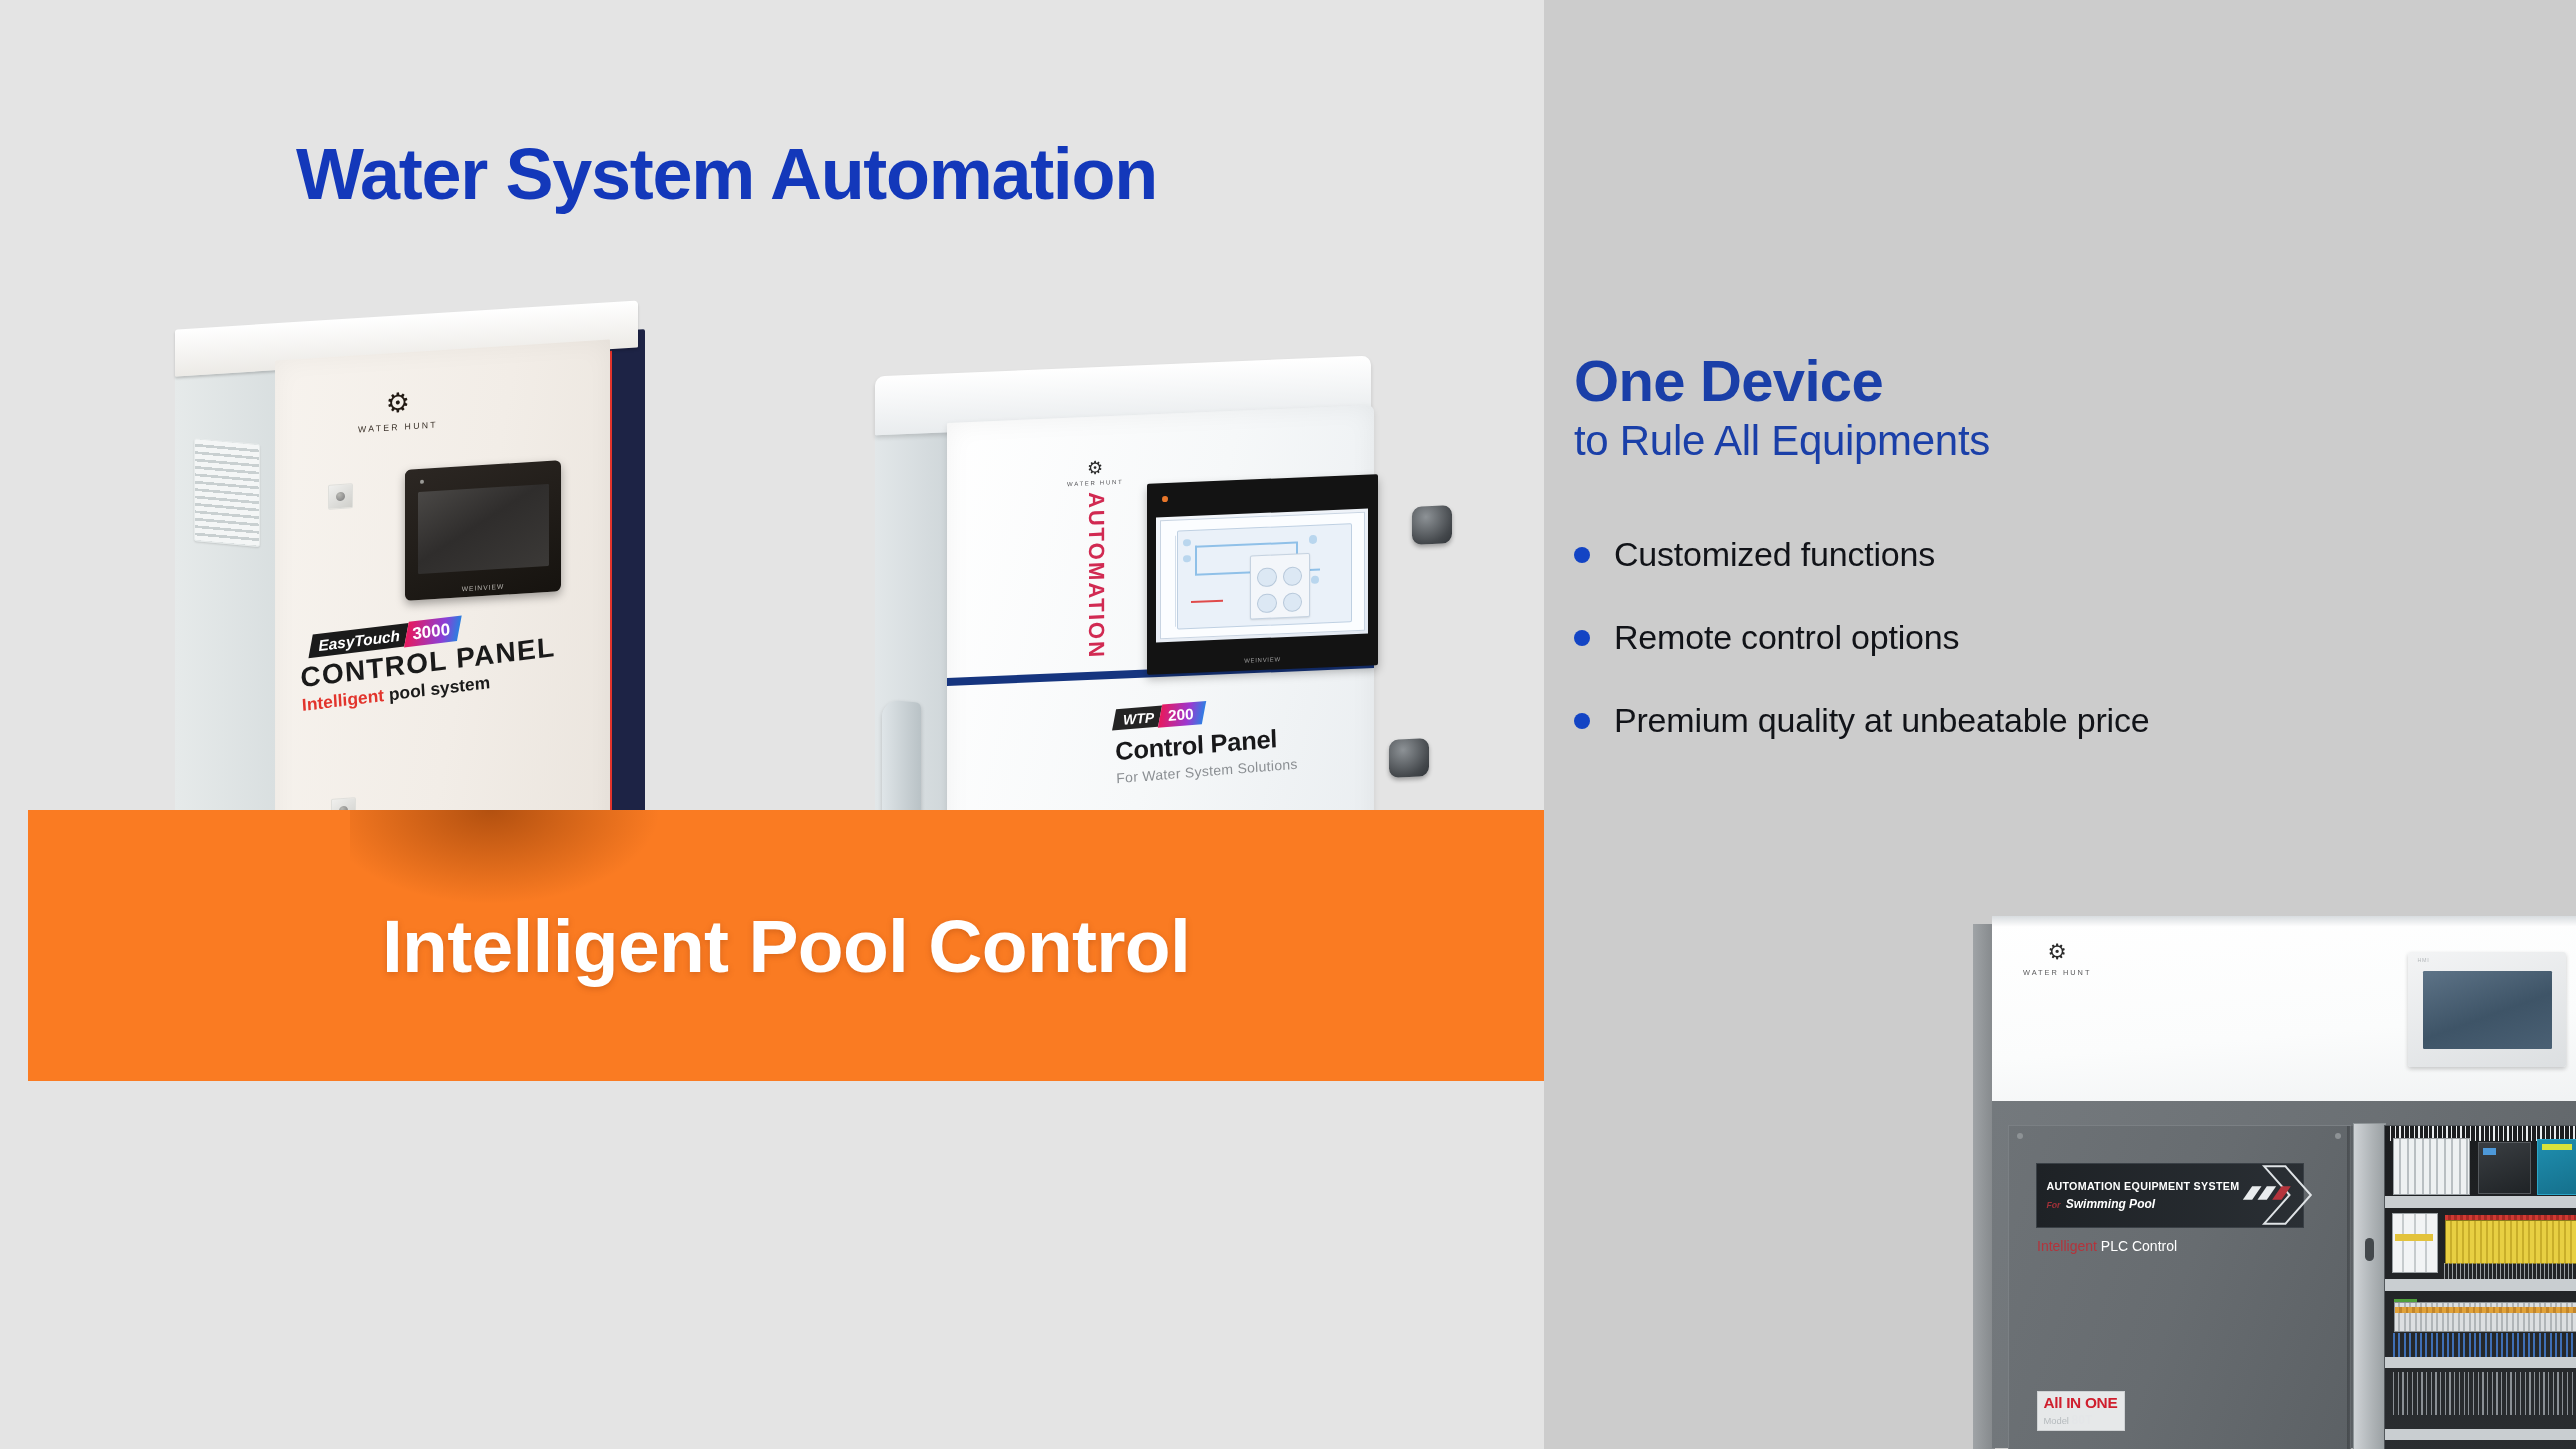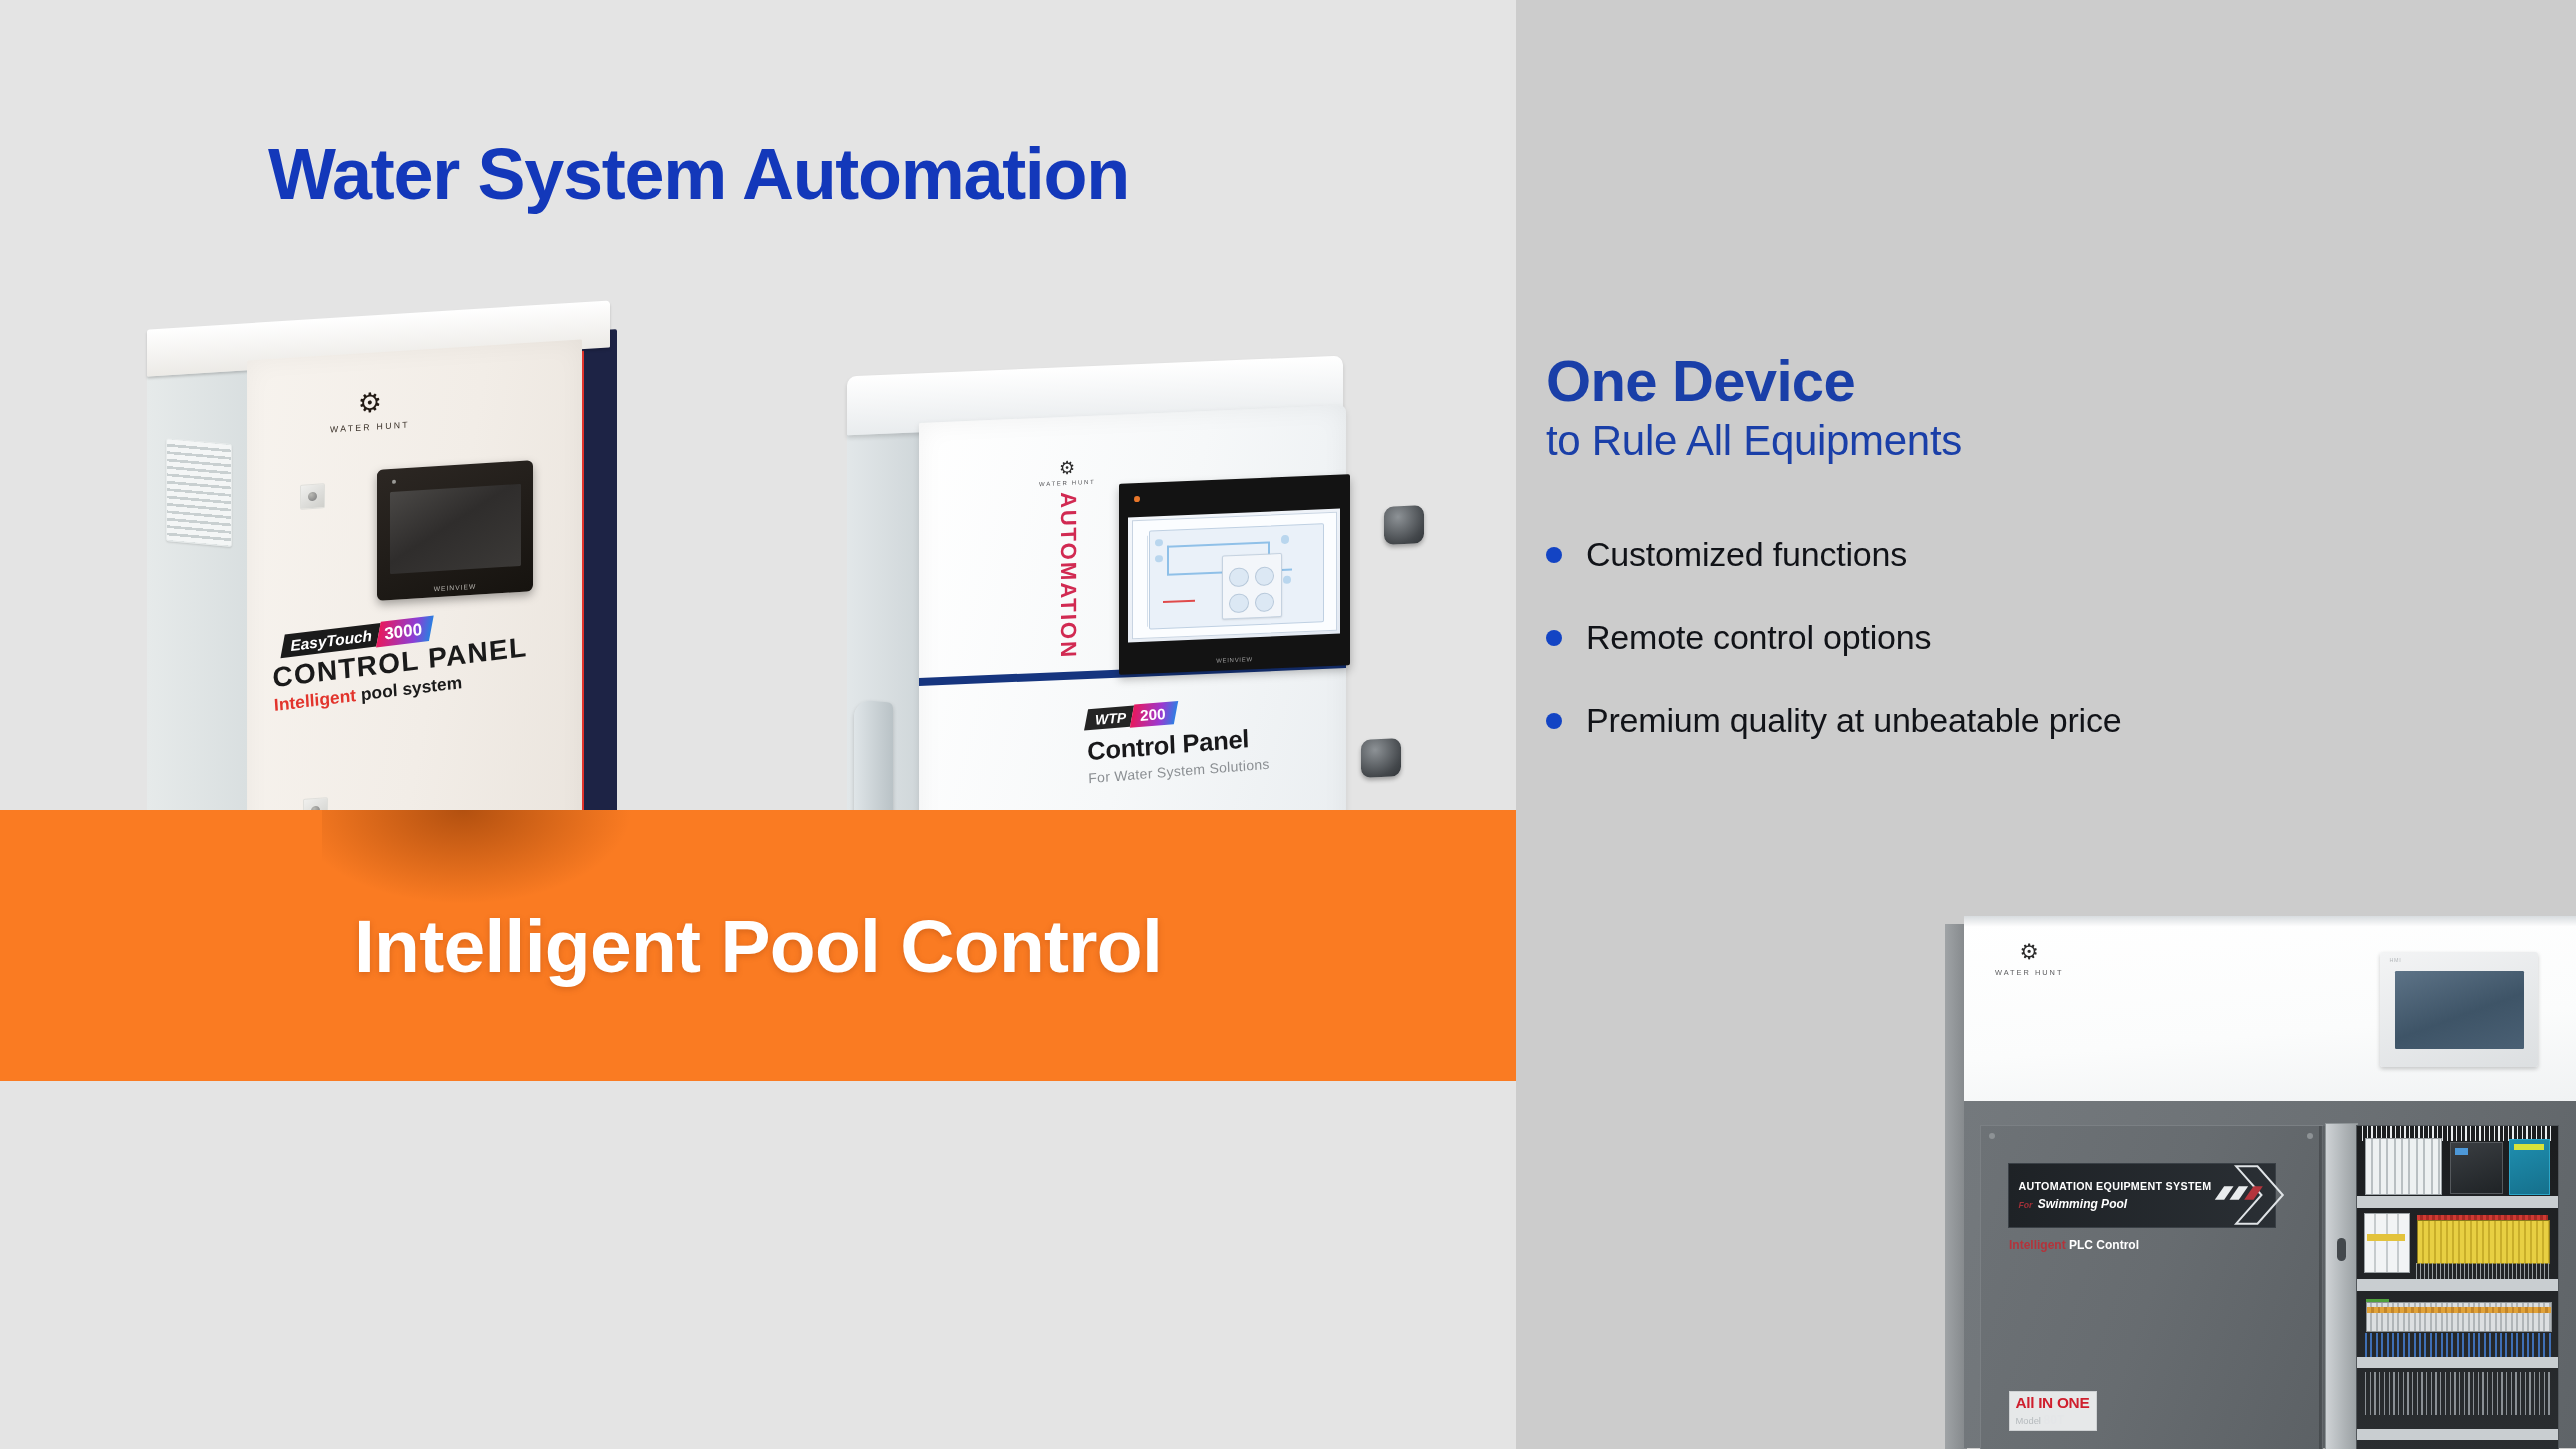--- a/index.html
+++ b/index.html
@@ -2,21 +2,21 @@
 <html style="font-size:10.7px"><head>
 <meta charset="utf-8">
 <title>Water System Automation</title>
 <style>
   html,body{margin:0;padding:0;}
   body{
     width:2576px;height:1449px;overflow:hidden;position:relative;
     font-family:"Liberation Sans", sans-serif;
     background:#e4e4e4;
   }
-  .stage{position:absolute;inset:0;}
+  .stage{position:absolute;inset:0;margin-left:28px;}
 
   
   .bg-left{position:absolute;left:0;top:0;width:1516px;height:1449px;background:#e4e4e4;}
   .bg-right{position:absolute;left:1516px;top:0;width:1060px;height:1449px;background:#cccccc;}
 
   
   .orange-band{
     position:absolute;left:0;top:810px;width:1516px;height:271px;
     background:#fa7b22;
   }
@@ -293,21 +293,21 @@
     background:linear-gradient(90deg,#1e2226,#2a2f34);
     border:0.7px solid #3a4046;display:flex;align-items:center;
   }
   .cab .banner .btxt{padding-left:9.4px;}
   .cab .banner .l1{font-size:10.7px;font-weight:bold;color:#ffffff;letter-spacing:0.3px;white-space:nowrap;}
   .cab .banner .l2{margin-top:5.4px;font-size:12px;font-weight:bold;font-style:italic;color:#fff;white-space:nowrap;}
   .cab .banner .l2 em{color:#a03038;font-size:8.7px;font-style:italic;margin-right:5.4px;text-align:right;}
   .cab .banner .arrow{
     position:absolute;right:-19px;top:-2.7px;width:81px;height:68px;
   }
-  .cab .plc{position:absolute;left:64px;top:346px;font-size:12px;font-weight:bold;color:#ffffff;white-space:nowrap;}
+  .cab .plc{position:absolute;left:64px;top:346px;font-size:14px;font-weight:normal;color:#ffffff;white-space:nowrap;}
   .cab .plc em{color:#b4333b;font-style:normal;}
   .cab .aio{
     position:absolute;left:64px;top:499px;width:86px;height:38px;
     background:#e6e8e9;border:0.7px solid #cfd2d4;
   }
   .cab .aio .a1{font-size:15.4px;font-weight:bold;color:#cf1f2e;padding:2px 0 0 5.4px;letter-spacing:-0.3px;}
   .cab .aio .a2{font-size:9.4px;color:#b6bbbe;padding:0.7px 0 0 5.4px;}
   .cab .aio .a2 b{font-size:12px;color:#e4e6e8;}
 
   

